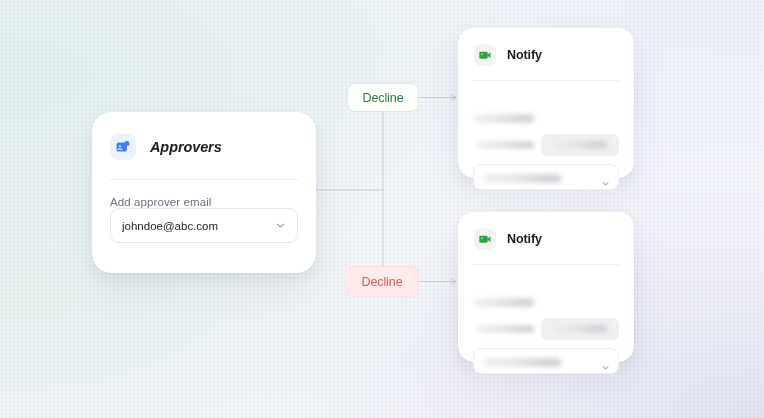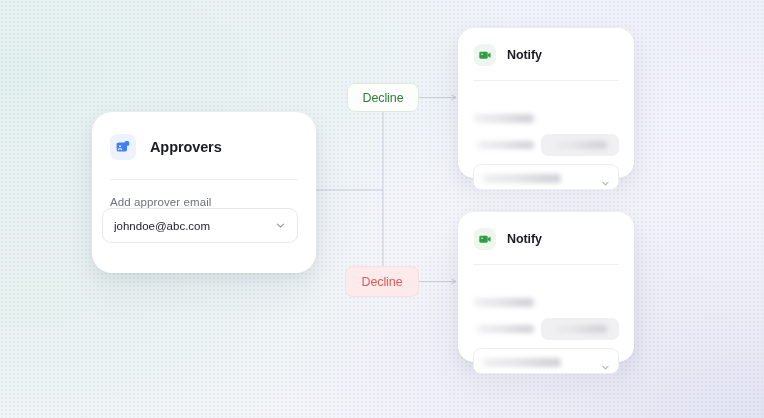--- a/index.html
+++ b/index.html
@@ -87,33 +87,33 @@
   }
 
   
   #approvers-card {
     left: 92px;
     top: 112px;
     width: 224px;
     height: 161px;
     border-radius: 20px;
   }
-  #approvers-card .card-head { padding: 22px 0 0 18px; }
+  #approvers-card .card-head { padding: 22px 0 0 18px; font-style: italic; }
   #approvers-card .divider { margin: 19px 18px 0 18px; }
 
   .field-label {
     margin: 16px 10px 0 18px;
     font-size: 11.5px;
     color: #6d7280;
     letter-spacing: 0.1px;
   }
 
   .select-box {
     position: absolute;
-    left: 10px;
+    left: 18px;
     right: 18px;
     top: 96px;
     height: 35px;
     border: 1px solid #e7e8ed;
     border-radius: 9px;
     background: #fff;
     display: flex;
     align-items: center;
     padding: 8px 11px;
     box-sizing: border-box;

